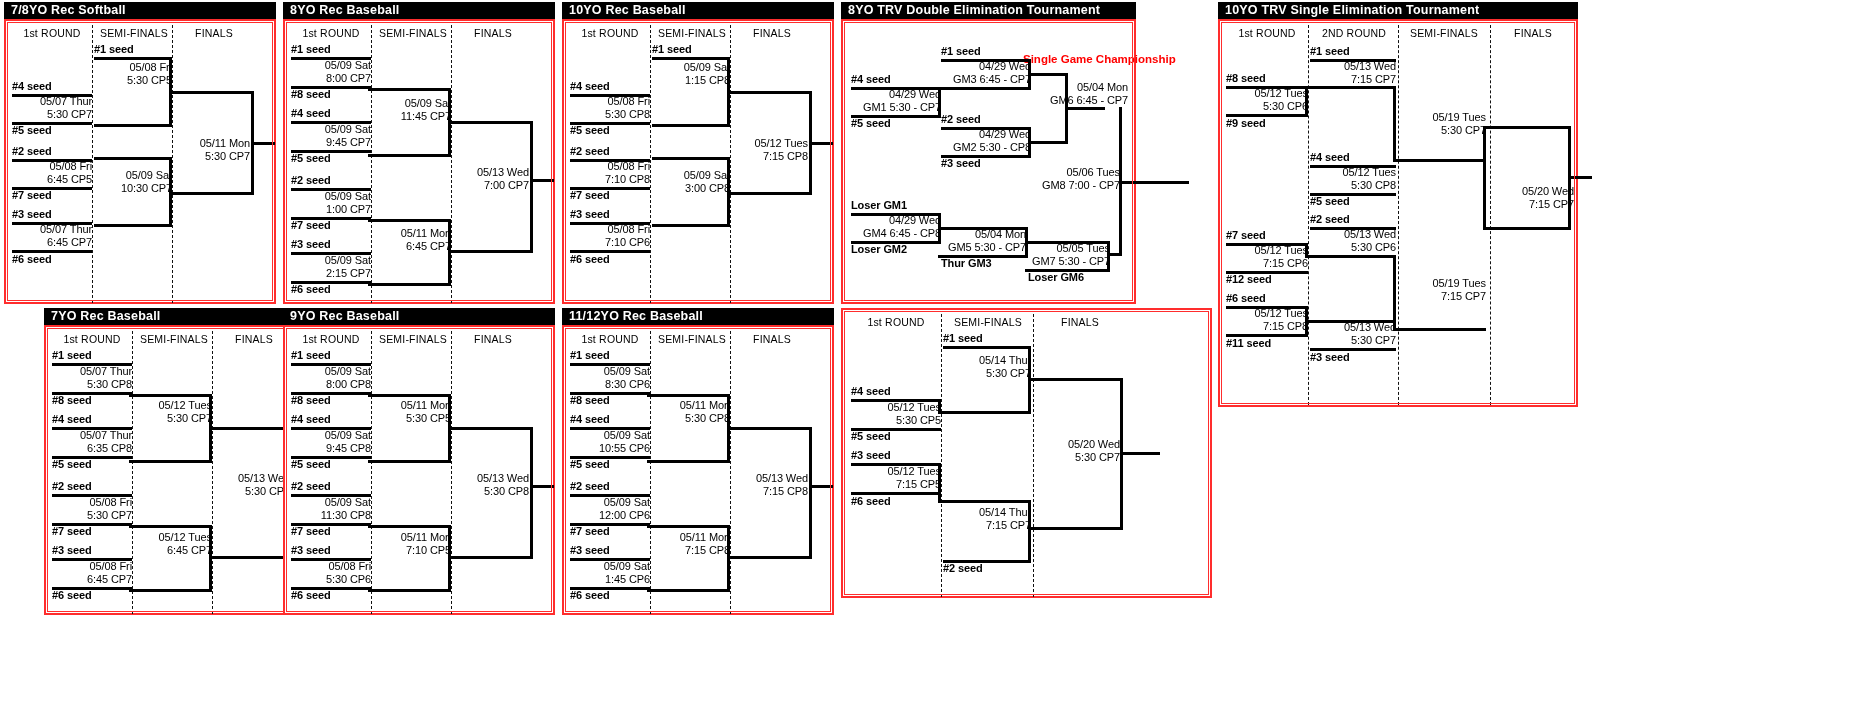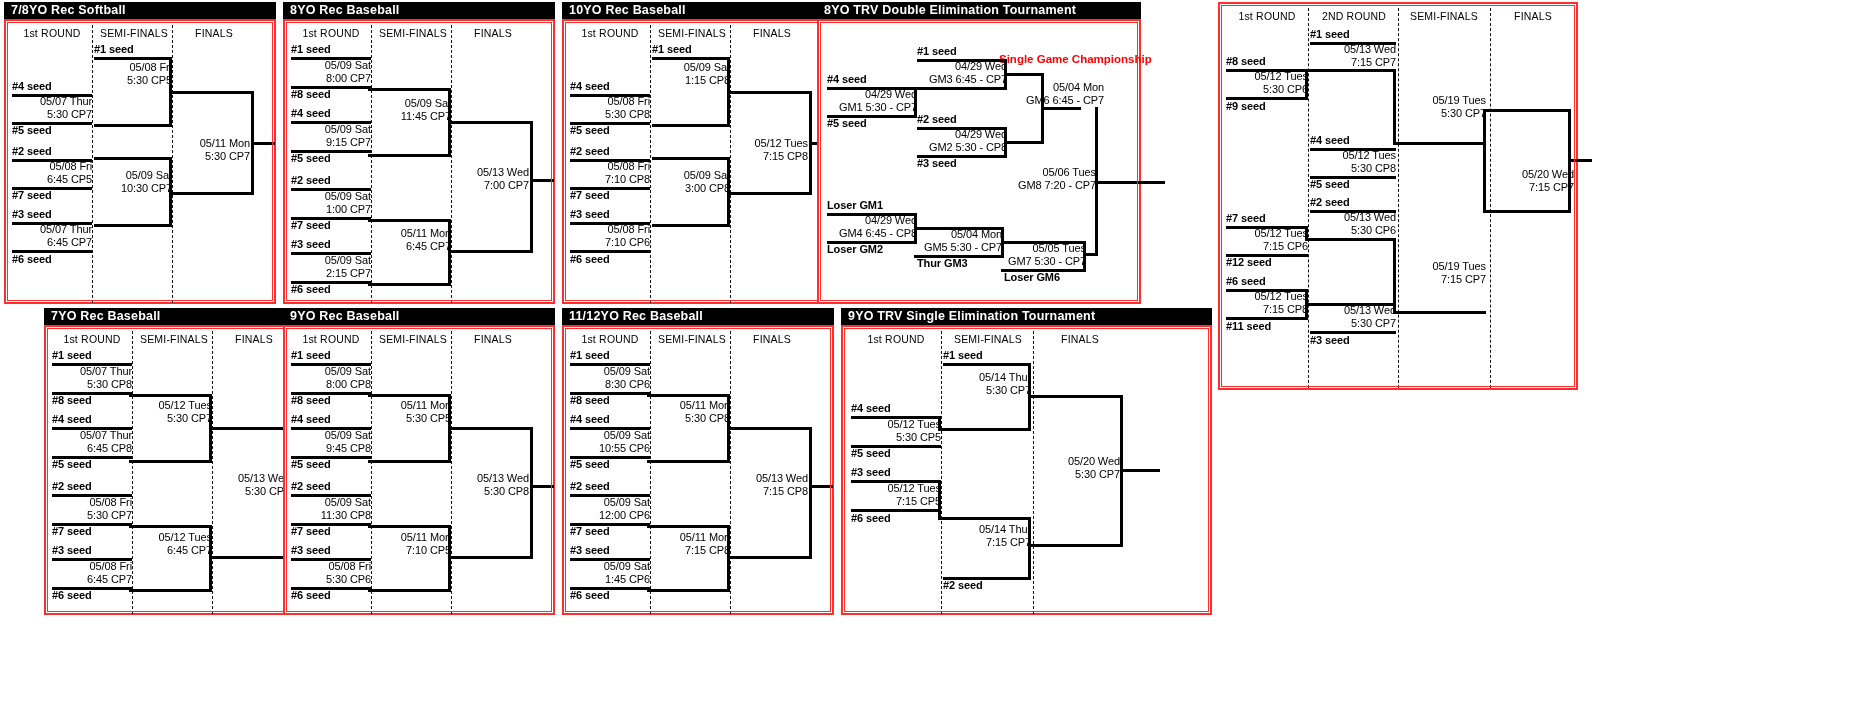--- a/index.html
+++ b/index.html
@@ -133,21 +133,21 @@
       <span class="ln">05/09 Sat</span>
           <span class="ln">8:00 CP7</span>
     </div>
     <div class="h" style="left:6px;top:65px;width:80px;"></div>
     <div class="slot" style="left:6px;top:67px;">#8 seed</div>
 
     <div class="slot" style="left:6px;top:86px;">#4 seed</div>
     <div class="h" style="left:6px;top:100px;width:80px;"></div>
     <div class="gm" style="left:6px;top:102px;width:80px;">
       <span class="ln">05/09 Sat</span>
-          <span class="ln">9:15 CP7</span>
+          <span class="ln">9:45 CP7</span>
     </div>
     <div class="h" style="left:6px;top:129px;width:80px;"></div>
     <div class="slot" style="left:6px;top:131px;">#5 seed</div>
 
     <div class="slot" style="left:6px;top:153px;">#2 seed</div>
     <div class="h" style="left:6px;top:167px;width:80px;"></div>
     <div class="gm" style="left:6px;top:169px;width:80px;">
       <span class="ln">05/09 Sat</span>
           <span class="ln">1:00 CP7</span>
     </div>
@@ -248,21 +248,21 @@
     <div class="v" style="left:245px;top:70px;height:104px;"></div>
     <div class="h" style="left:163px;top:171px;width:85px;"></div>
     <div class="gm" style="left:166px;top:116px;width:78px;">
       <span class="ln">05/12 Tues</span>
           <span class="ln">7:15 CP8</span>
     </div>
     <div class="h" style="left:245px;top:121px;width:24px;"></div>
   </div>
 </div>
 
-<div class="bracket" style="left:817px;top:2px;width:324px;">
+<div class="bracket" style="left:841px;top:2px;width:295px;">
   <div class="bk-title">8YO TRV Double Elimination Tournament</div>
   <div class="bk-body" style="height:285px;">
     <div class="champ-note" style="left:180px;top:32px;">Single Game Championship</div>
 
     <div class="slot" style="left:8px;top:52px;">#4 seed</div>
     <div class="h" style="left:8px;top:66px;width:90px;"></div>
     <div class="gm" style="left:8px;top:67px;width:90px;">
       <span class="ln">04/29 Wed</span>
           <span class="ln">GM1 5:30 - CP7</span>
     </div>
@@ -323,27 +323,28 @@
           <span class="ln">GM7 5:30 - CP7</span>
     </div>
     <div class="h" style="left:182px;top:248px;width:85px;"></div>
     <div class="slot" style="left:185px;top:250px;">Loser GM6</div>
     <div class="v" style="left:264px;top:220px;height:30px;"></div>
 
     <div class="v" style="left:276px;top:86px;height:148px;"></div>
     <div class="h" style="left:264px;top:232px;width:15px;"></div>
     <div class="gm" style="left:190px;top:145px;width:87px;">
       <span class="ln">05/06 Tues</span>
-          <span class="ln">GM8 7:20 - CP7</span>
+          <span class="ln">GM8 7:00 - CP7</span>
     </div>
     <div class="h" style="left:276px;top:160px;width:70px;"></div>
   </div>
 </div>
 
 <div class="bracket" style="left:1218px;top:2px;width:360px;">
+  <div class="bk-title">10YO TRV Single Elimination Tournament</div>
   <div class="bk-body" style="height:388px;">
     <div class="rnd-hdr" style="left:6px;top:6px;width:82px;">1st ROUND</div>
     <div class="rnd-hdr" style="left:90px;top:6px;width:88px;">2ND ROUND</div>
     <div class="rnd-hdr" style="left:180px;top:6px;width:88px;">SEMI-FINALS</div>
     <div class="rnd-hdr" style="left:272px;top:6px;width:82px;">FINALS</div>
     <div class="vdash" style="left:88px;top:4px;height:380px;"></div>
     <div class="vdash" style="left:178px;top:4px;height:380px;"></div>
     <div class="vdash" style="left:270px;top:4px;height:380px;"></div>
 
     <div class="slot" style="left:6px;top:51px;">#8 seed</div>
@@ -452,21 +453,21 @@
       <span class="ln">05/07 Thur</span>
           <span class="ln">5:30 CP8</span>
     </div>
     <div class="h" style="left:6px;top:65px;width:80px;"></div>
     <div class="slot" style="left:6px;top:67px;">#8 seed</div>
 
     <div class="slot" style="left:6px;top:86px;">#4 seed</div>
     <div class="h" style="left:6px;top:100px;width:80px;"></div>
     <div class="gm" style="left:6px;top:102px;width:80px;">
       <span class="ln">05/07 Thur</span>
-          <span class="ln">6:45 CP8</span>
+          <span class="ln">6:35 CP8</span>
     </div>
     <div class="h" style="left:6px;top:129px;width:80px;"></div>
     <div class="slot" style="left:6px;top:131px;">#5 seed</div>
 
     <div class="slot" style="left:6px;top:153px;">#2 seed</div>
     <div class="h" style="left:6px;top:167px;width:80px;"></div>
     <div class="gm" style="left:6px;top:169px;width:80px;">
       <span class="ln">05/08 Fri</span>
           <span class="ln">5:30 CP7</span>
     </div>
@@ -647,21 +648,20 @@
     <div class="h" style="left:163px;top:229px;width:85px;"></div>
     <div class="gm" style="left:166px;top:145px;width:78px;">
       <span class="ln">05/13 Wed</span>
           <span class="ln">7:15 CP8</span>
     </div>
     <div class="h" style="left:245px;top:158px;width:24px;"></div>
   </div>
 </div>
 
 <div class="bracket" style="left:841px;top:308px;width:371px;">
-  <div class="bk-title">9YO TRV Single Elimination Tournament</div>
   <div class="bk-body" style="height:290px;">
     <div class="rnd-hdr" style="left:8px;top:6px;width:90px;">1st ROUND</div>
     <div class="rnd-hdr" style="left:100px;top:6px;width:90px;">SEMI-FINALS</div>
     <div class="rnd-hdr" style="left:192px;top:6px;width:90px;">FINALS</div>
     <div class="vdash" style="left:98px;top:4px;height:283px;"></div>
     <div class="vdash" style="left:190px;top:4px;height:283px;"></div>
 
     <div class="slot" style="left:100px;top:22px;">#1 seed</div>
     <div class="h" style="left:100px;top:36px;width:88px;"></div>
     <div class="gm" style="left:100px;top:44px;width:88px;">

